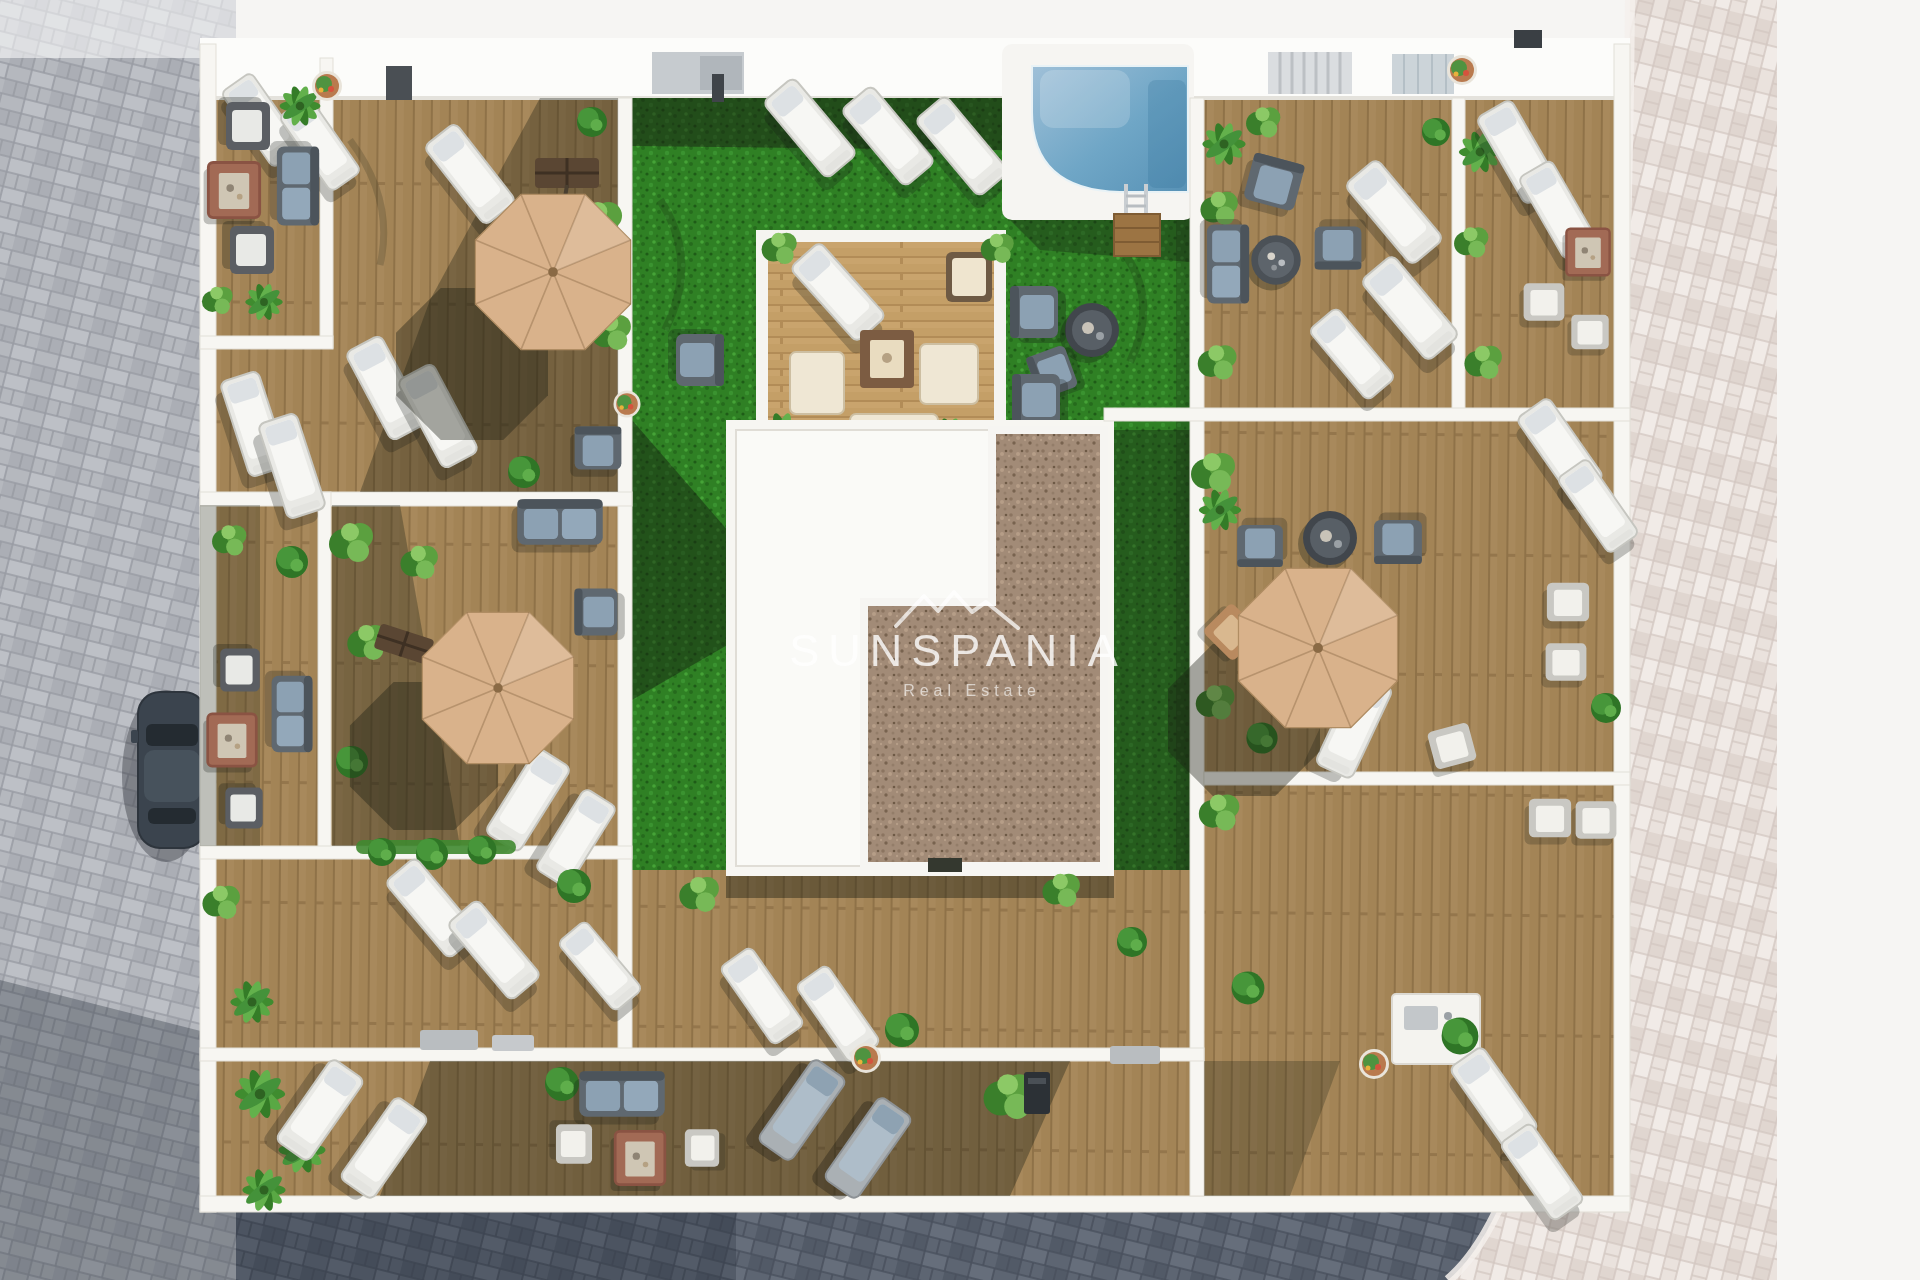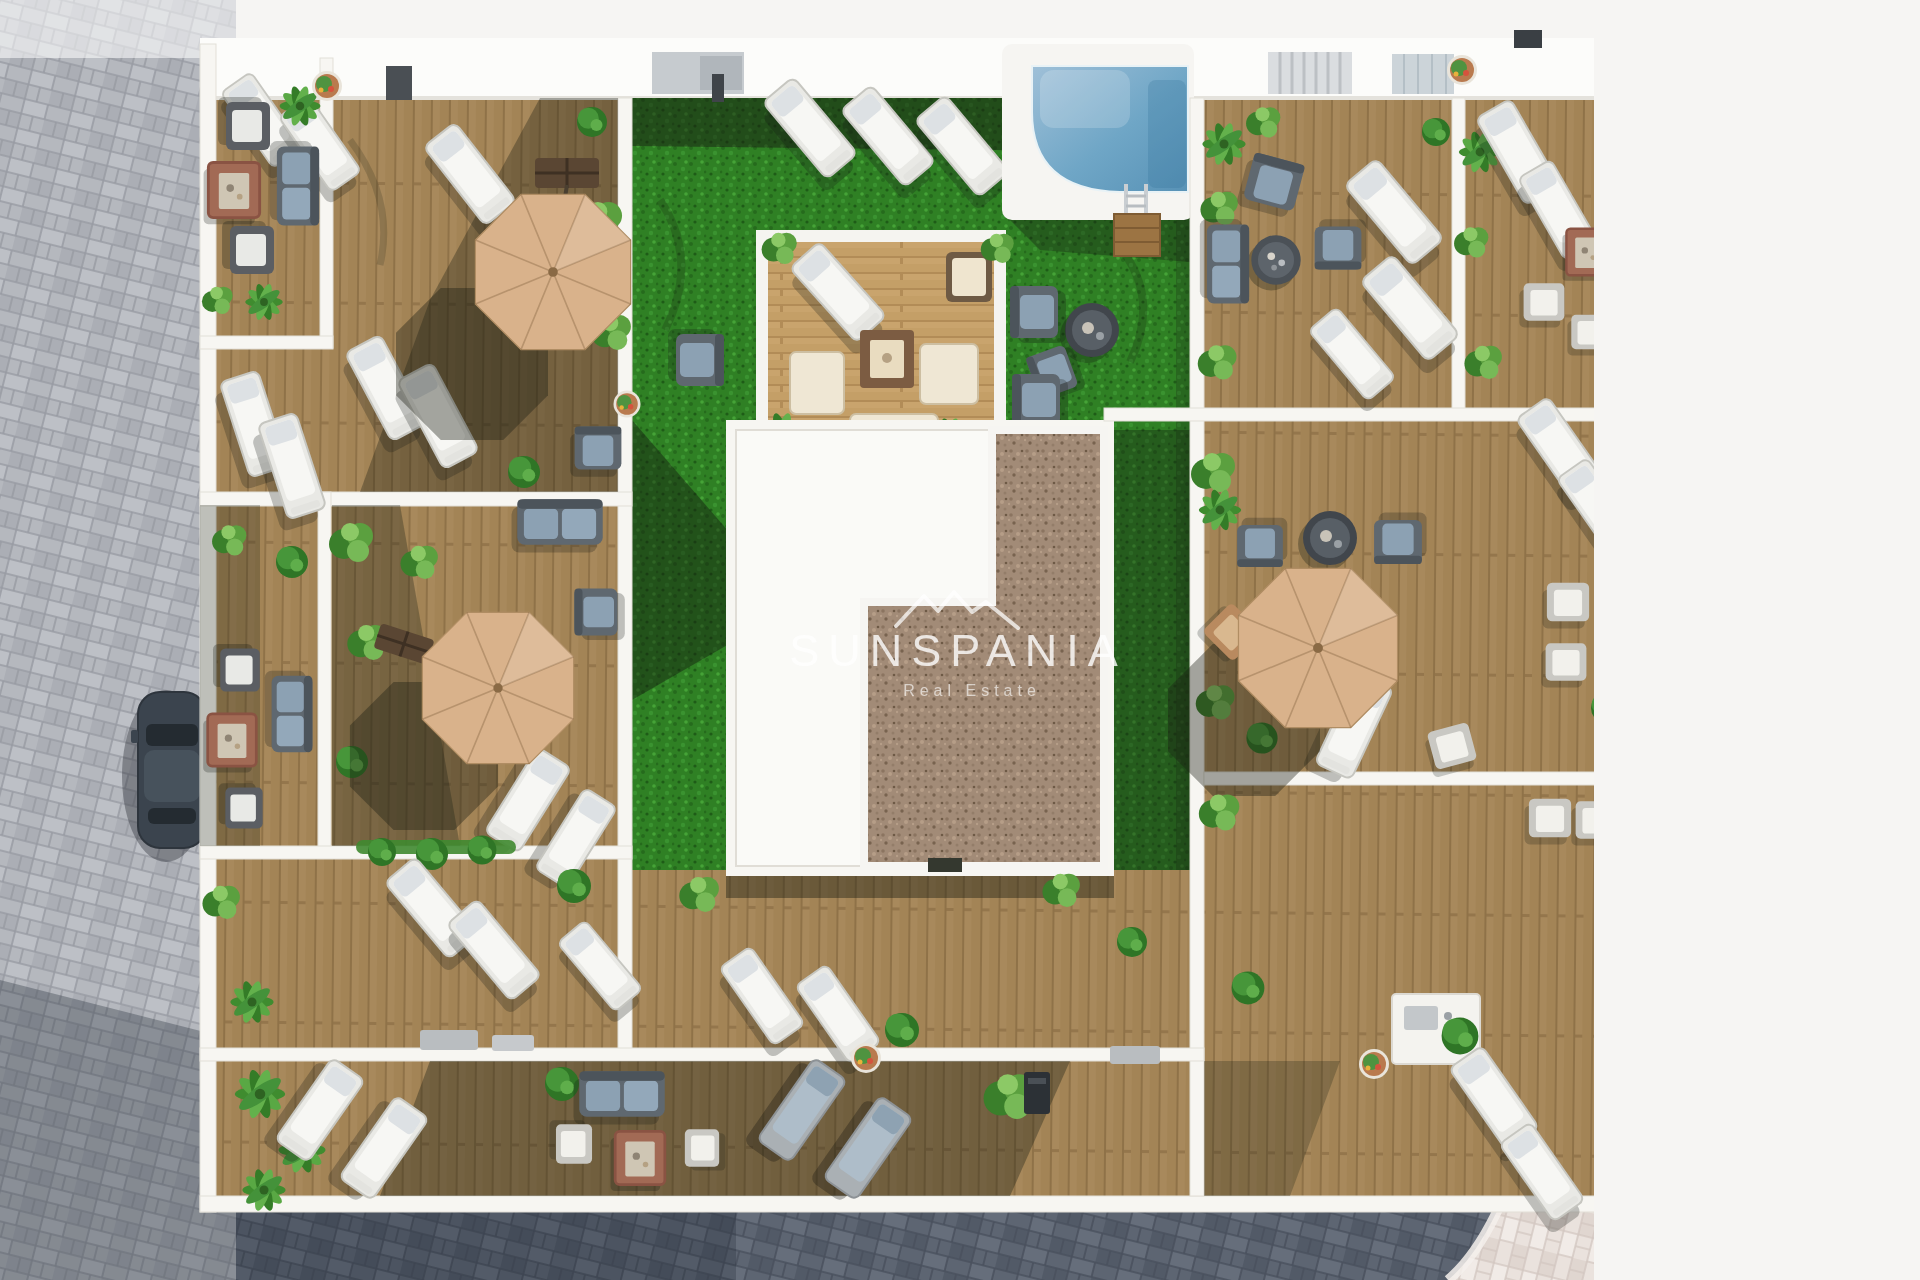--- a/index.html
+++ b/index.html
@@ -1,16 +1,16 @@
 <!DOCTYPE html>
 <html><head>
 <meta charset="utf-8">
 <style>
   html,body{margin:0;padding:0;background:#f6f5f3;}
-  .stage{position:relative;width:1594px;height:1280px;overflow:hidden;font-family:"Liberation Sans",sans-serif;}
+  .stage{position:relative;width:1777px;height:1280px;overflow:hidden;font-family:"Liberation Sans",sans-serif;}
   svg{display:block;}
   .w{fill:#f7f6f2;stroke:#e2dfd7;stroke-width:1;}
   .sh{fill:#151a10;}
   text{font-family:"Liberation Sans",sans-serif;}
 </style>
 </head>
 <body>
 
 <div class="stage">
 <svg width="1920" height="1280" viewBox="0 0 1920 1280" xmlns="http://www.w3.org/2000/svg" xmlns:xlink="http://www.w3.org/1999/xlink">

